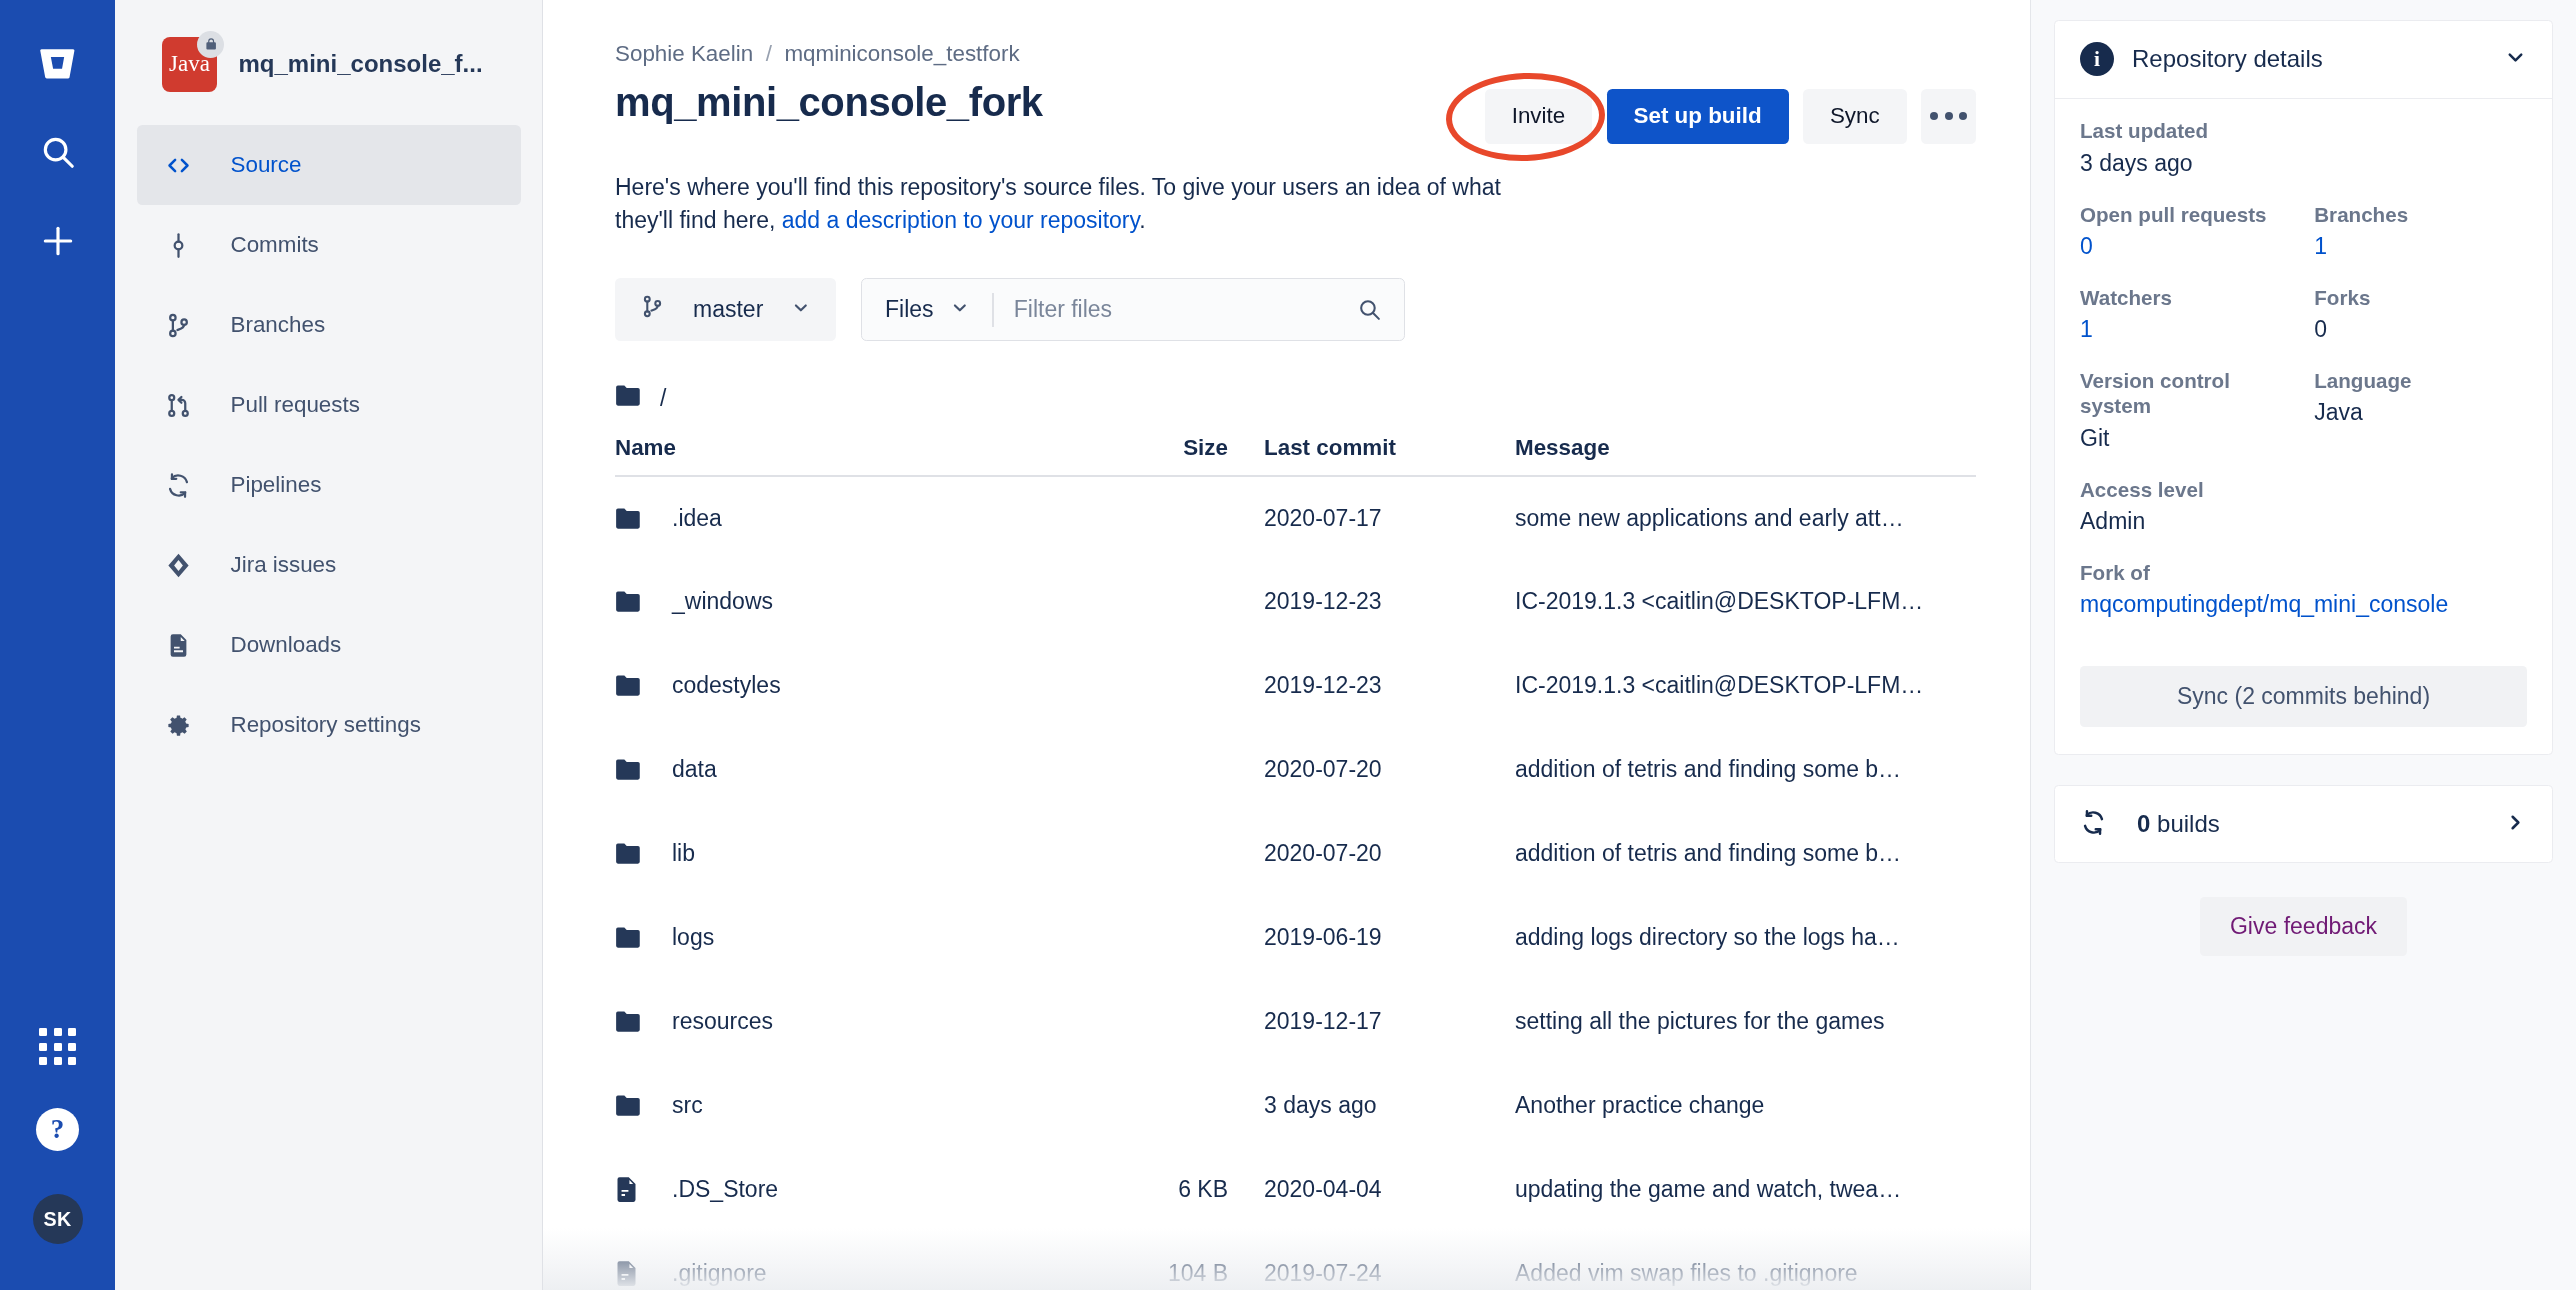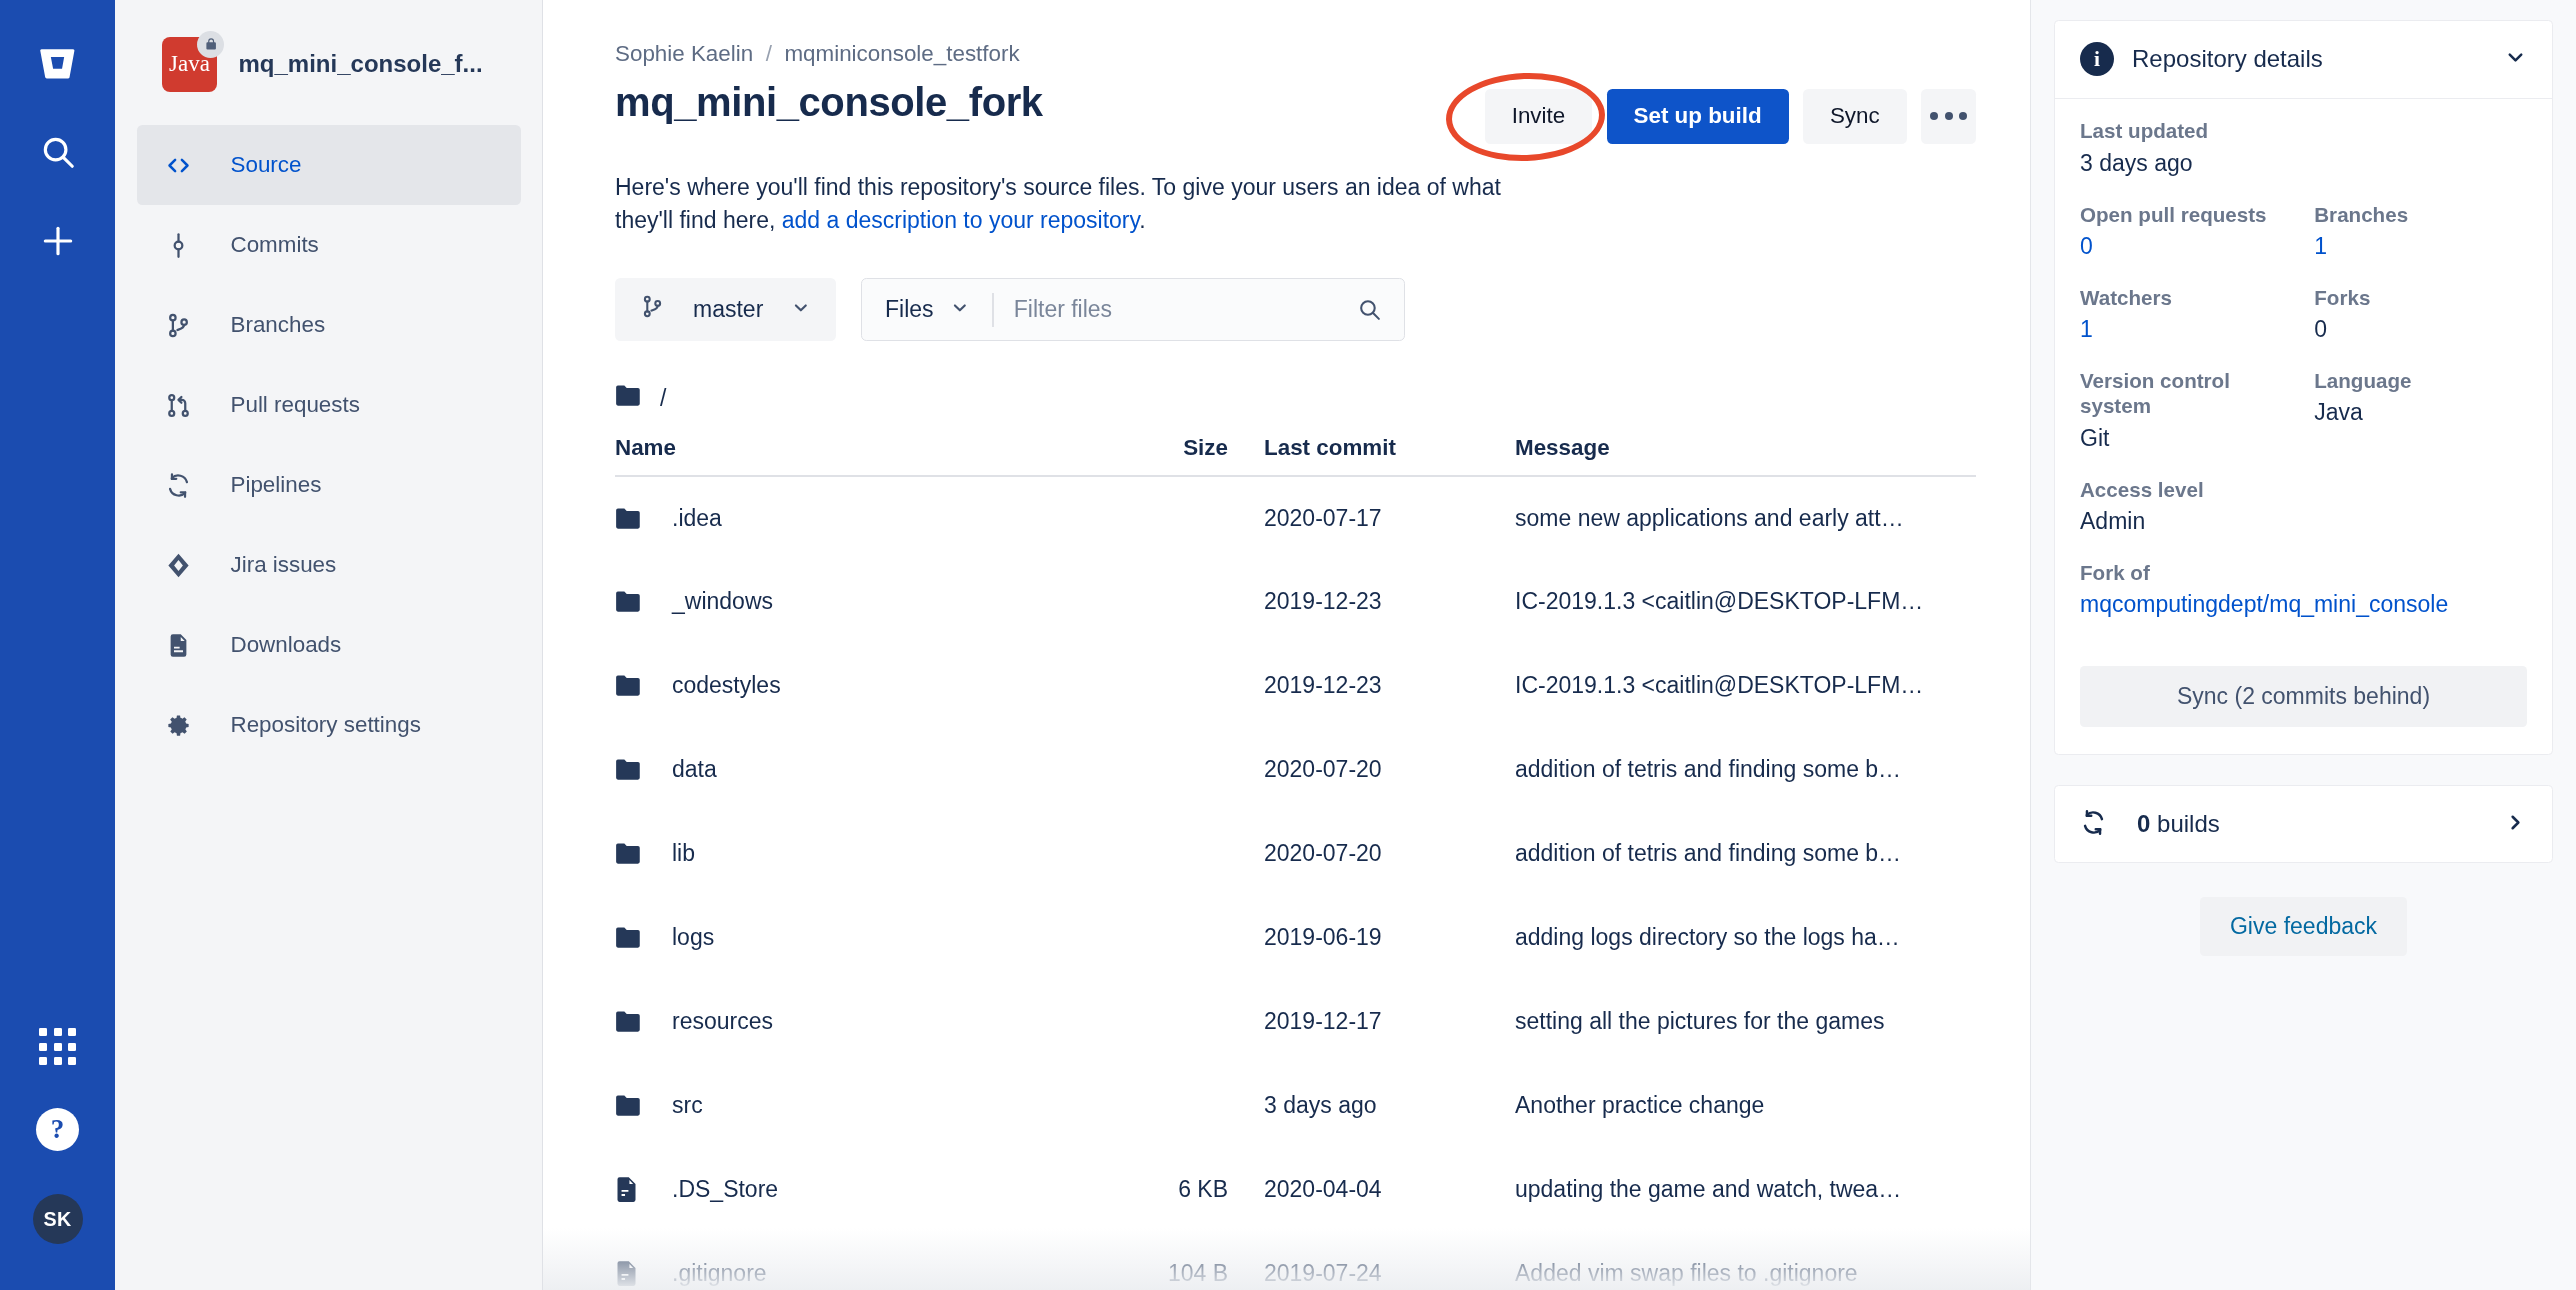--- a/index.html
+++ b/index.html
@@ -153,21 +153,21 @@
   }
   .builds-card {
     margin-top: 30px; background: #fff; border: 0.9px solid #EBECF0; border-radius: 4.5px;
     display: flex; align-items: center; gap: 30px; padding: 23px 25px; cursor: pointer;
   }
   .builds-label { flex: 1; font-size: 24px; color: #172B4D; }
   .builds-label b { font-weight: 700; }
   .feedback-wrap { display: flex; justify-content: center; margin-top: 34px; }
   .feedback-btn {
     background: #F1F2F4; border: none; border-radius: 4.5px; height: 59px; padding: 0 30px;
-    font-size: 23px; color: #0369a1; font-family: inherit; cursor: pointer;
+    font-size: 23px; color: #701a75; font-family: inherit; cursor: pointer;
   }
 </style>
 </head>
 <body>
 
 <div class="app">
 
   <div class="rail">
     <div class="rail-top">
       <div class="rail-icon">

